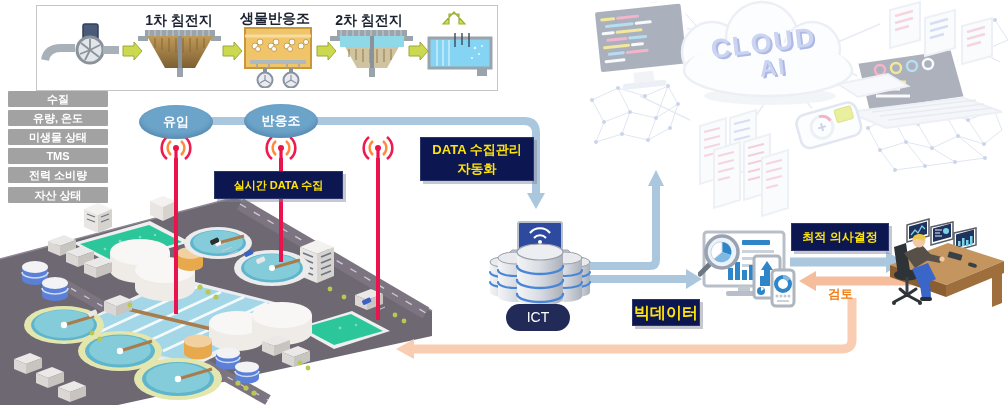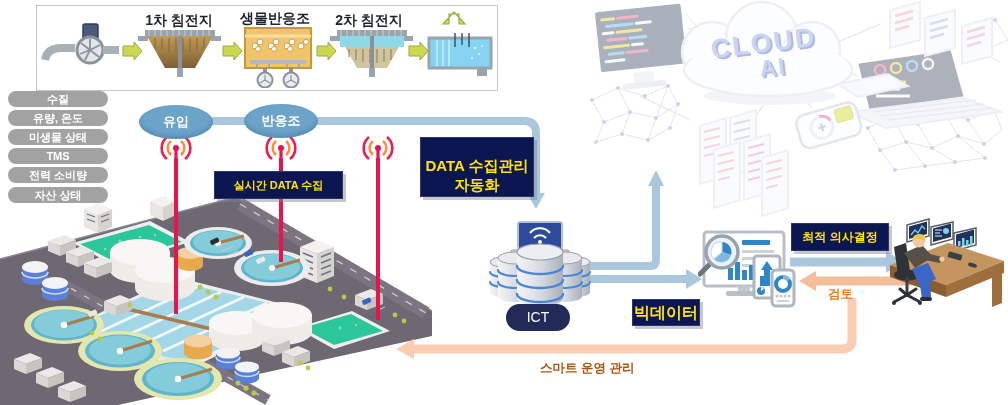--- a/index.html
+++ b/index.html
@@ -1,21 +1,21 @@
 <!DOCTYPE html>
 <html><head>
 <meta charset="utf-8">
 <style>
   html,body{margin:0;padding:0;background:#fff;}
   #stage{position:relative;width:1008px;height:405px;overflow:hidden;background:#fff;
          font-family:"Liberation Sans","DejaVu Sans",sans-serif;}
   .abs{position:absolute;}
   svg{display:block;}
   
-  .pill{position:absolute;left:8px;width:100px;height:16px;border-radius:8px;background:#a2a2a2;
+  .pill{position:absolute;left:8px;width:100px;height:16px;border-radius:1px;background:#a2a2a2;
         color:#fff;font-size:11px;font-weight:bold;text-align:center;line-height:16px;z-index:5;}
   
   .sensor{position:absolute;width:74px;height:34px;border-radius:50%;background:#6ca3c9;
           color:#fff;font-size:13px;font-weight:bold;text-align:center;line-height:34px;z-index:5;
           box-shadow:inset 0 -3px 4px rgba(30,70,110,.25);}
   
   .navybox{position:absolute;background:#0c1650;color:#ffe408;font-weight:bold;text-align:center;
            z-index:6;border:1px solid #2a3768;box-shadow:3px 3px 0 rgba(130,130,150,.45);}
   .orange-label{position:absolute;font-weight:bold;z-index:6;text-align:left;}
   .stage-label{position:absolute;width:92px;text-align:center;font-size:14px;font-weight:bold;
@@ -642,21 +642,21 @@
   <div class="pill" style="top:110px">유량, 온도</div>
   <div class="pill" style="top:129px">미생물 상태</div>
   <div class="pill" style="top:148px">TMS</div>
   <div class="pill" style="top:167px">전력 소비량</div>
   <div class="pill" style="top:187px">자산 상태</div>
 
   <div class="sensor" style="left:244px;top:104px">반응조</div>
   <div class="sensor" style="left:139px;top:105px">유입</div>
 
   <div class="navybox" style="left:214px;top:171px;width:127px;height:26px;font-size:11px;line-height:26px">실시간 DATA 수집</div>
-  <div class="navybox" style="left:420px;top:137px;width:112px;height:40px;font-size:15px;line-height:19px;padding-top:18px">
+  <div class="navybox" style="left:420px;top:137px;width:112px;height:40px;font-size:13px;line-height:19px;padding-top:2px">
     <span>DATA 수집관리</span><br>
     <span>자동화</span>
   </div>
   <div class="navybox" style="left:632px;top:299px;width:66px;height:25px;font-size:16px;line-height:25px">빅데이터</div>
   <div class="navybox" style="left:791px;top:223px;width:96px;height:26px;font-size:12px;line-height:26px">최적 의사결정</div>
 
   <svg class="abs lay4" style="left:480px;top:218px" width="120" height="95" viewBox="0 0 120 95">
     <defs>
       <linearGradient id="gSrv" x1="0" y1="0" x2="1" y2="0">
         <stop offset="0" stop-color="#f4f4f6"></stop>
@@ -807,15 +807,14 @@
       <rect x="32" y="92" width="12" height="4" rx="2" fill="#2a2e34"></rect>
       <polygon points="16,48 34,40 45,52 27,63" fill="#565049"></polygon>
       <polygon points="34,47 54,52 52,58 32,54" fill="#565049"></polygon>
       <circle cx="54" cy="54" r="2.6" fill="#f2c9a2"></circle>
       <circle cx="31" cy="36" r="6.5" fill="#f2c9a2"></circle>
       <path d="M24,35 a7.5,7.5 0 0 1 14,-2 l-3,3 q-5,-4 -11,-1 Z" fill="#e9c84e"></path>
     </g>
   </svg>
 
   <div class="orange-label" style="left:828px;top:286px;width:50px;color:#ee7d18;font-size:12.5px">검토</div>
-  <div class="orange-label" style="left:540px;top:360px;width:140px;color:#a8560e;font-size:12.5px">스마트 운영 관리</div>
 
 </div>
 
 </body></html>

